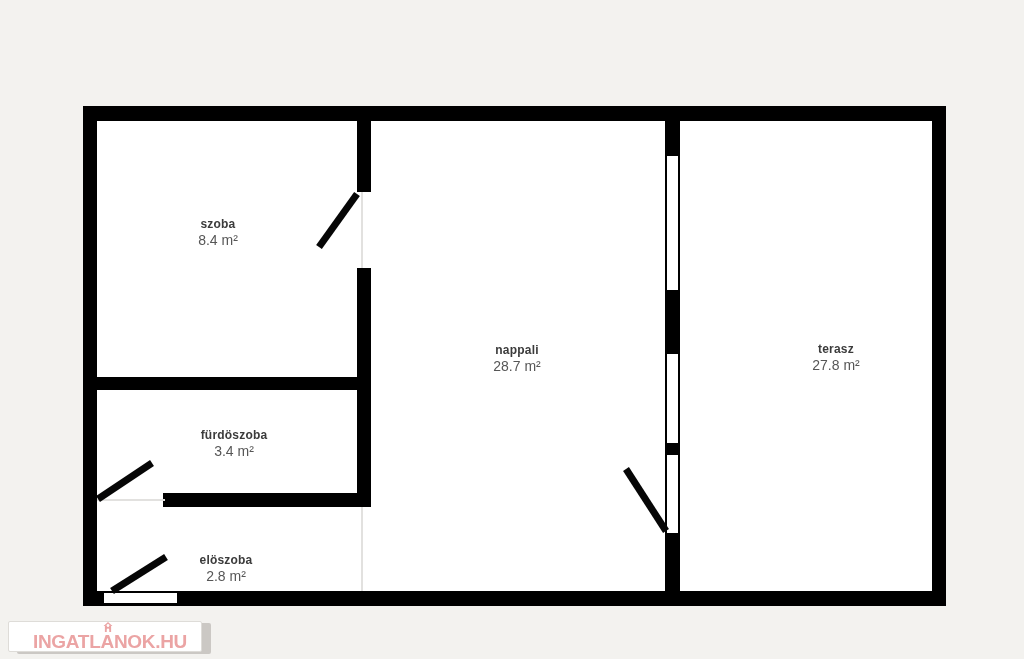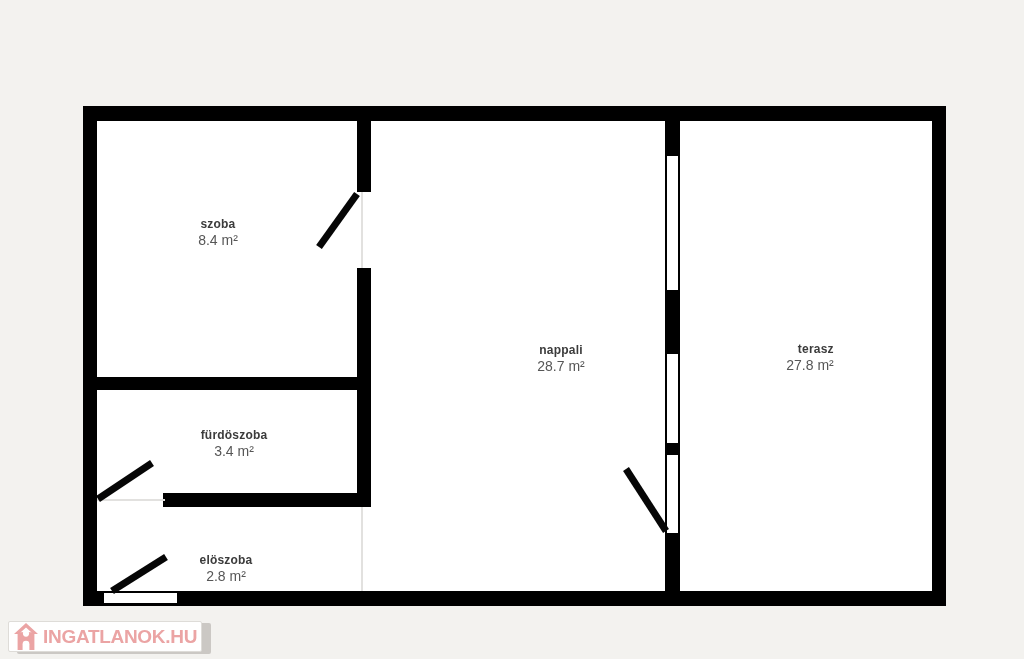--- a/index.html
+++ b/index.html
@@ -49,20 +49,21 @@
     width:194px;
     height:31px;
     background:#ffffff;
     border:1px solid #dedcd8;
     border-radius:2px;
     box-shadow:9px 2px 0 #cbc8c4;
     display:flex;
     align-items:center;
     padding-left:5px;
     box-sizing:border-box;
+    flex-direction:column;
   }
   .wm-text{
     font-size:19px;
     font-weight:bold;
     letter-spacing:-.3px;
     color:#eba4a4;
     margin-left:5px;
     line-height:1;
   }
 </style>
@@ -111,26 +112,26 @@
   <div class="room-label" style="left:234px;top:428px;">
     <div class="room-name">fürdöszoba</div>
     <div class="room-area">3.4 m²</div>
   </div>
 
   <div class="room-label" style="left:226px;top:553px;">
     <div class="room-name">elöszoba</div>
     <div class="room-area">2.8 m²</div>
   </div>
 
-  <div class="room-label" style="left:517px;top:343px;margin-left:44px;">
+  <div class="room-label" style="left:517px;top:343px;">
     <div class="room-name">nappali</div>
     <div class="room-area">28.7 m²</div>
   </div>
 
-  <div class="room-label" style="left:810px;top:342px;text-align:right;">
+  <div class="room-label" style="left:836px;top:342px;">
     <div class="room-name">terasz</div>
     <div class="room-area">27.8 m²</div>
   </div>
 
   <div class="wm-box">
     <svg width="24" height="27" viewBox="0 0 24 27">
       <path d="M12 0 L24 11 L19.2 11 L12 4.6 L4.8 11 L0 11 Z" fill="#eba4a4"></path>
       <rect x="3.6" y="9.2" width="16.8" height="17.8" fill="#eba4a4"></rect>
       <circle cx="12" cy="10.6" r="3.1" fill="#ffffff"></circle>
       <path d="M8.6 27 L8.6 21.2 A3.4 3.4 0 0 1 15.4 21.2 L15.4 27 Z" fill="#ffffff"></path>

